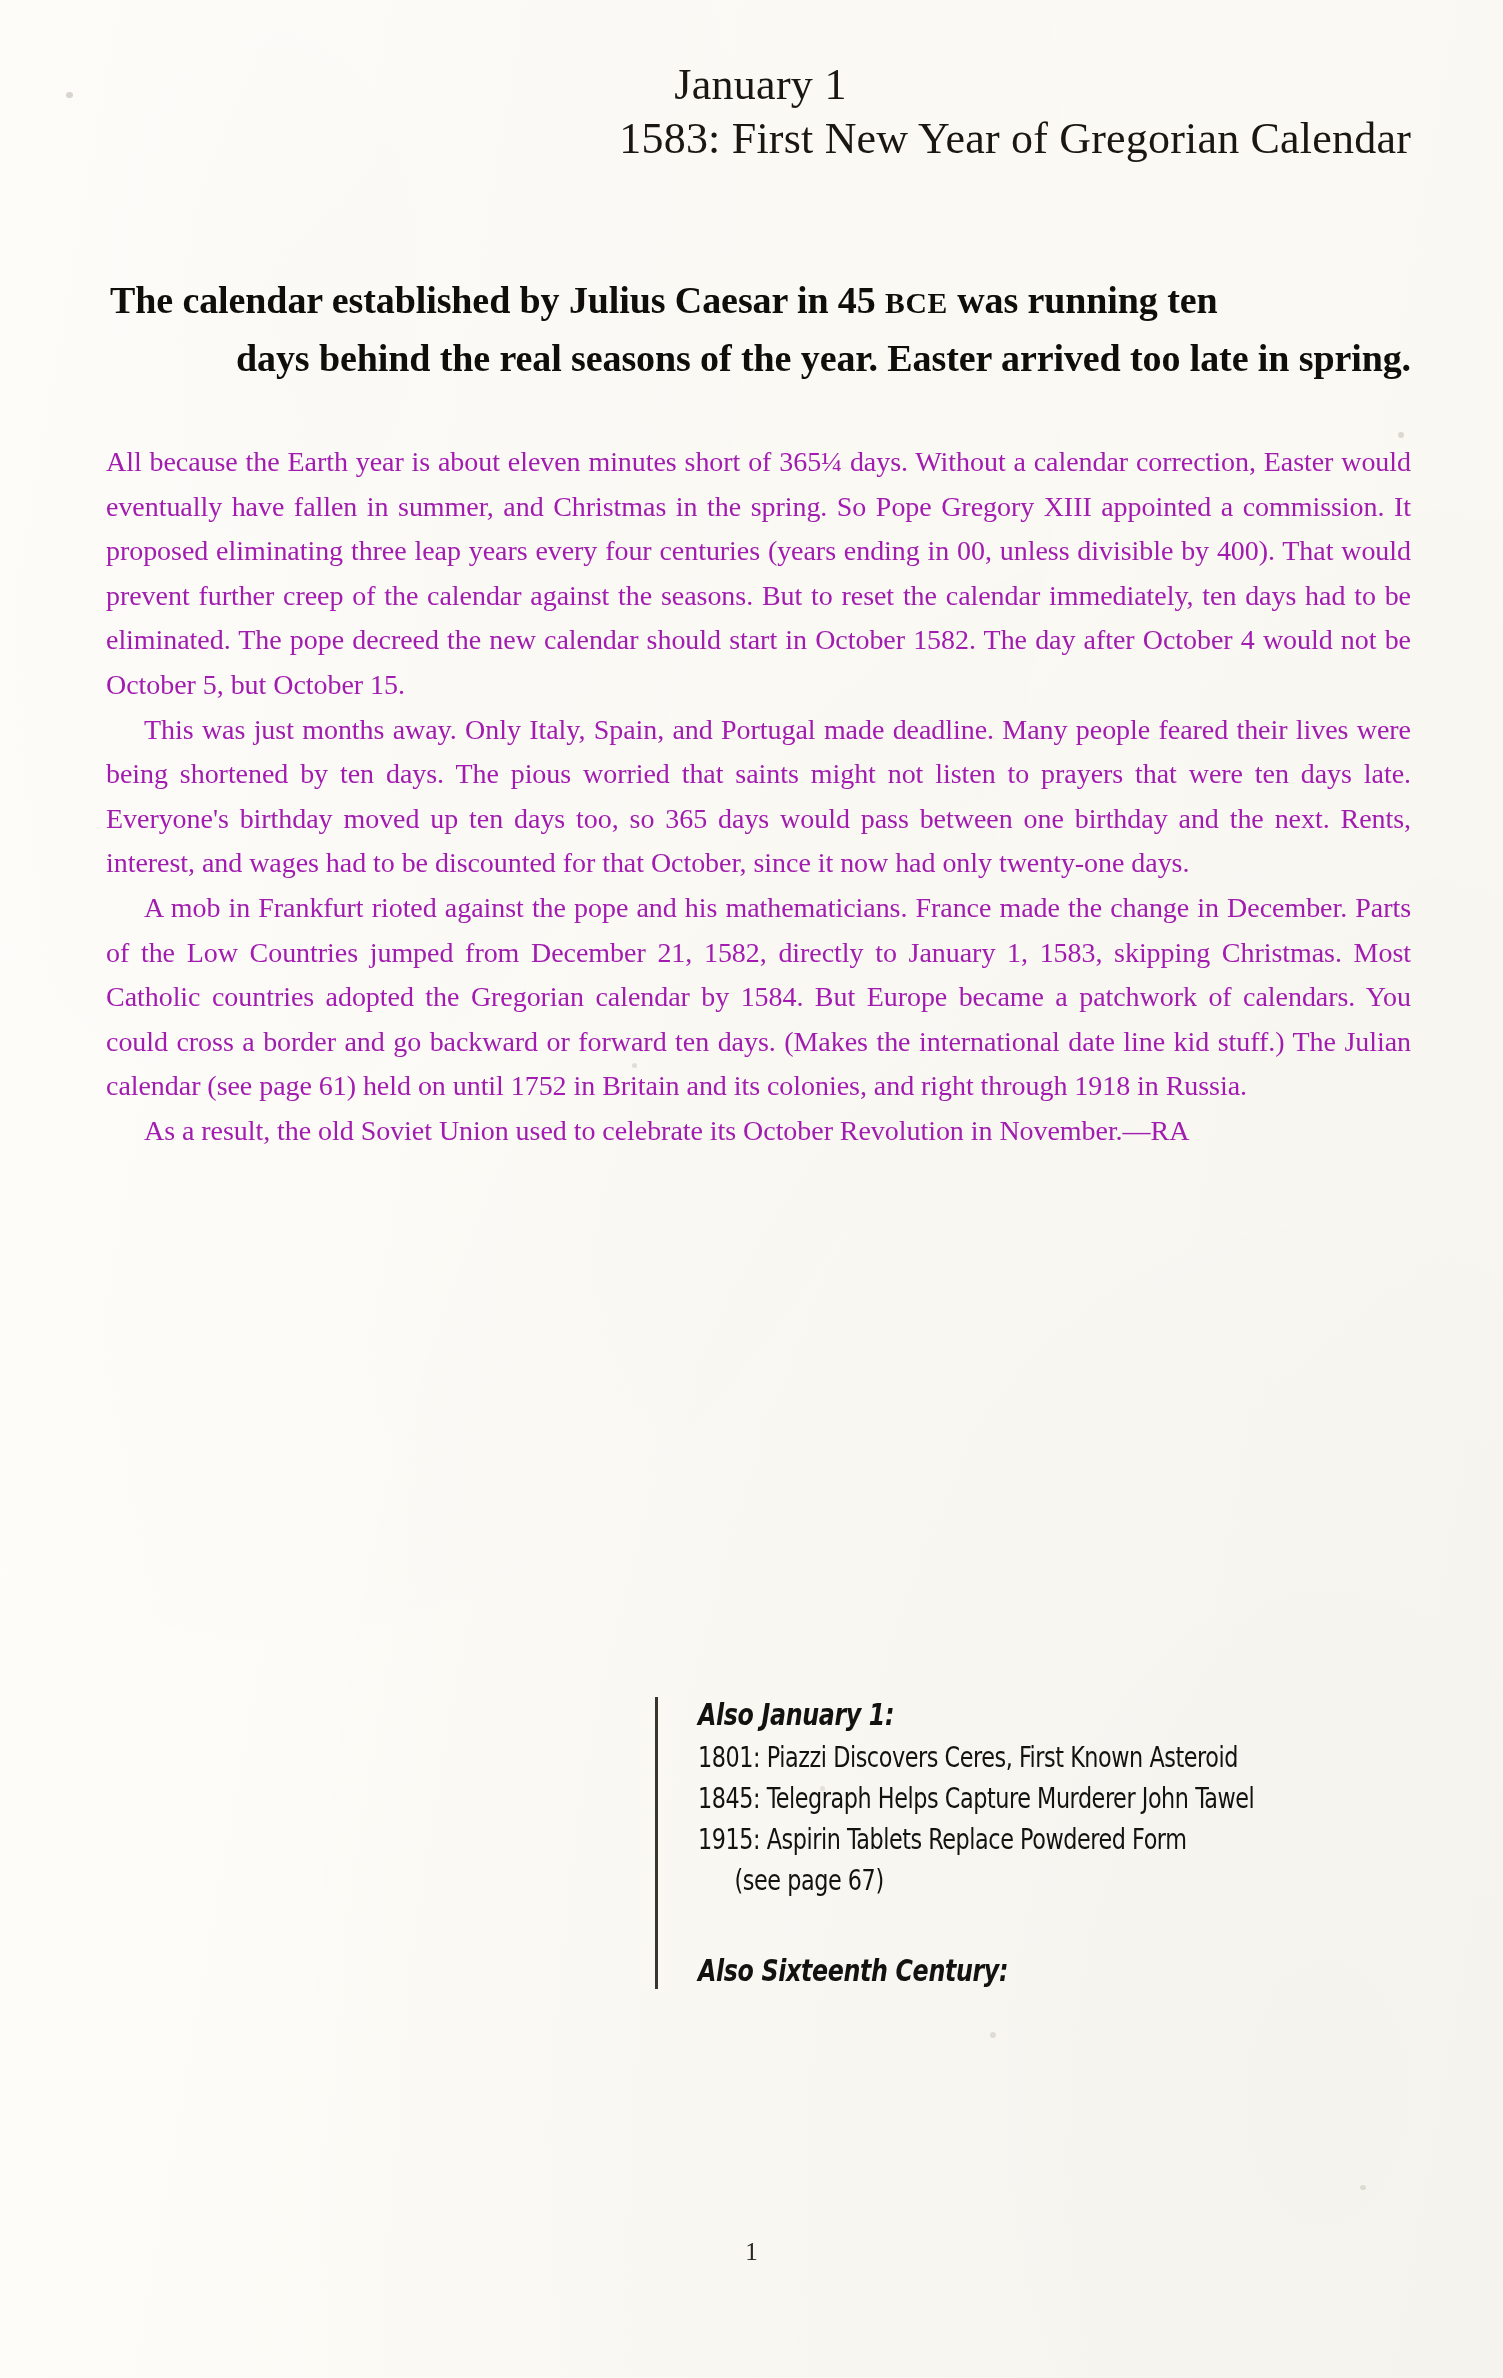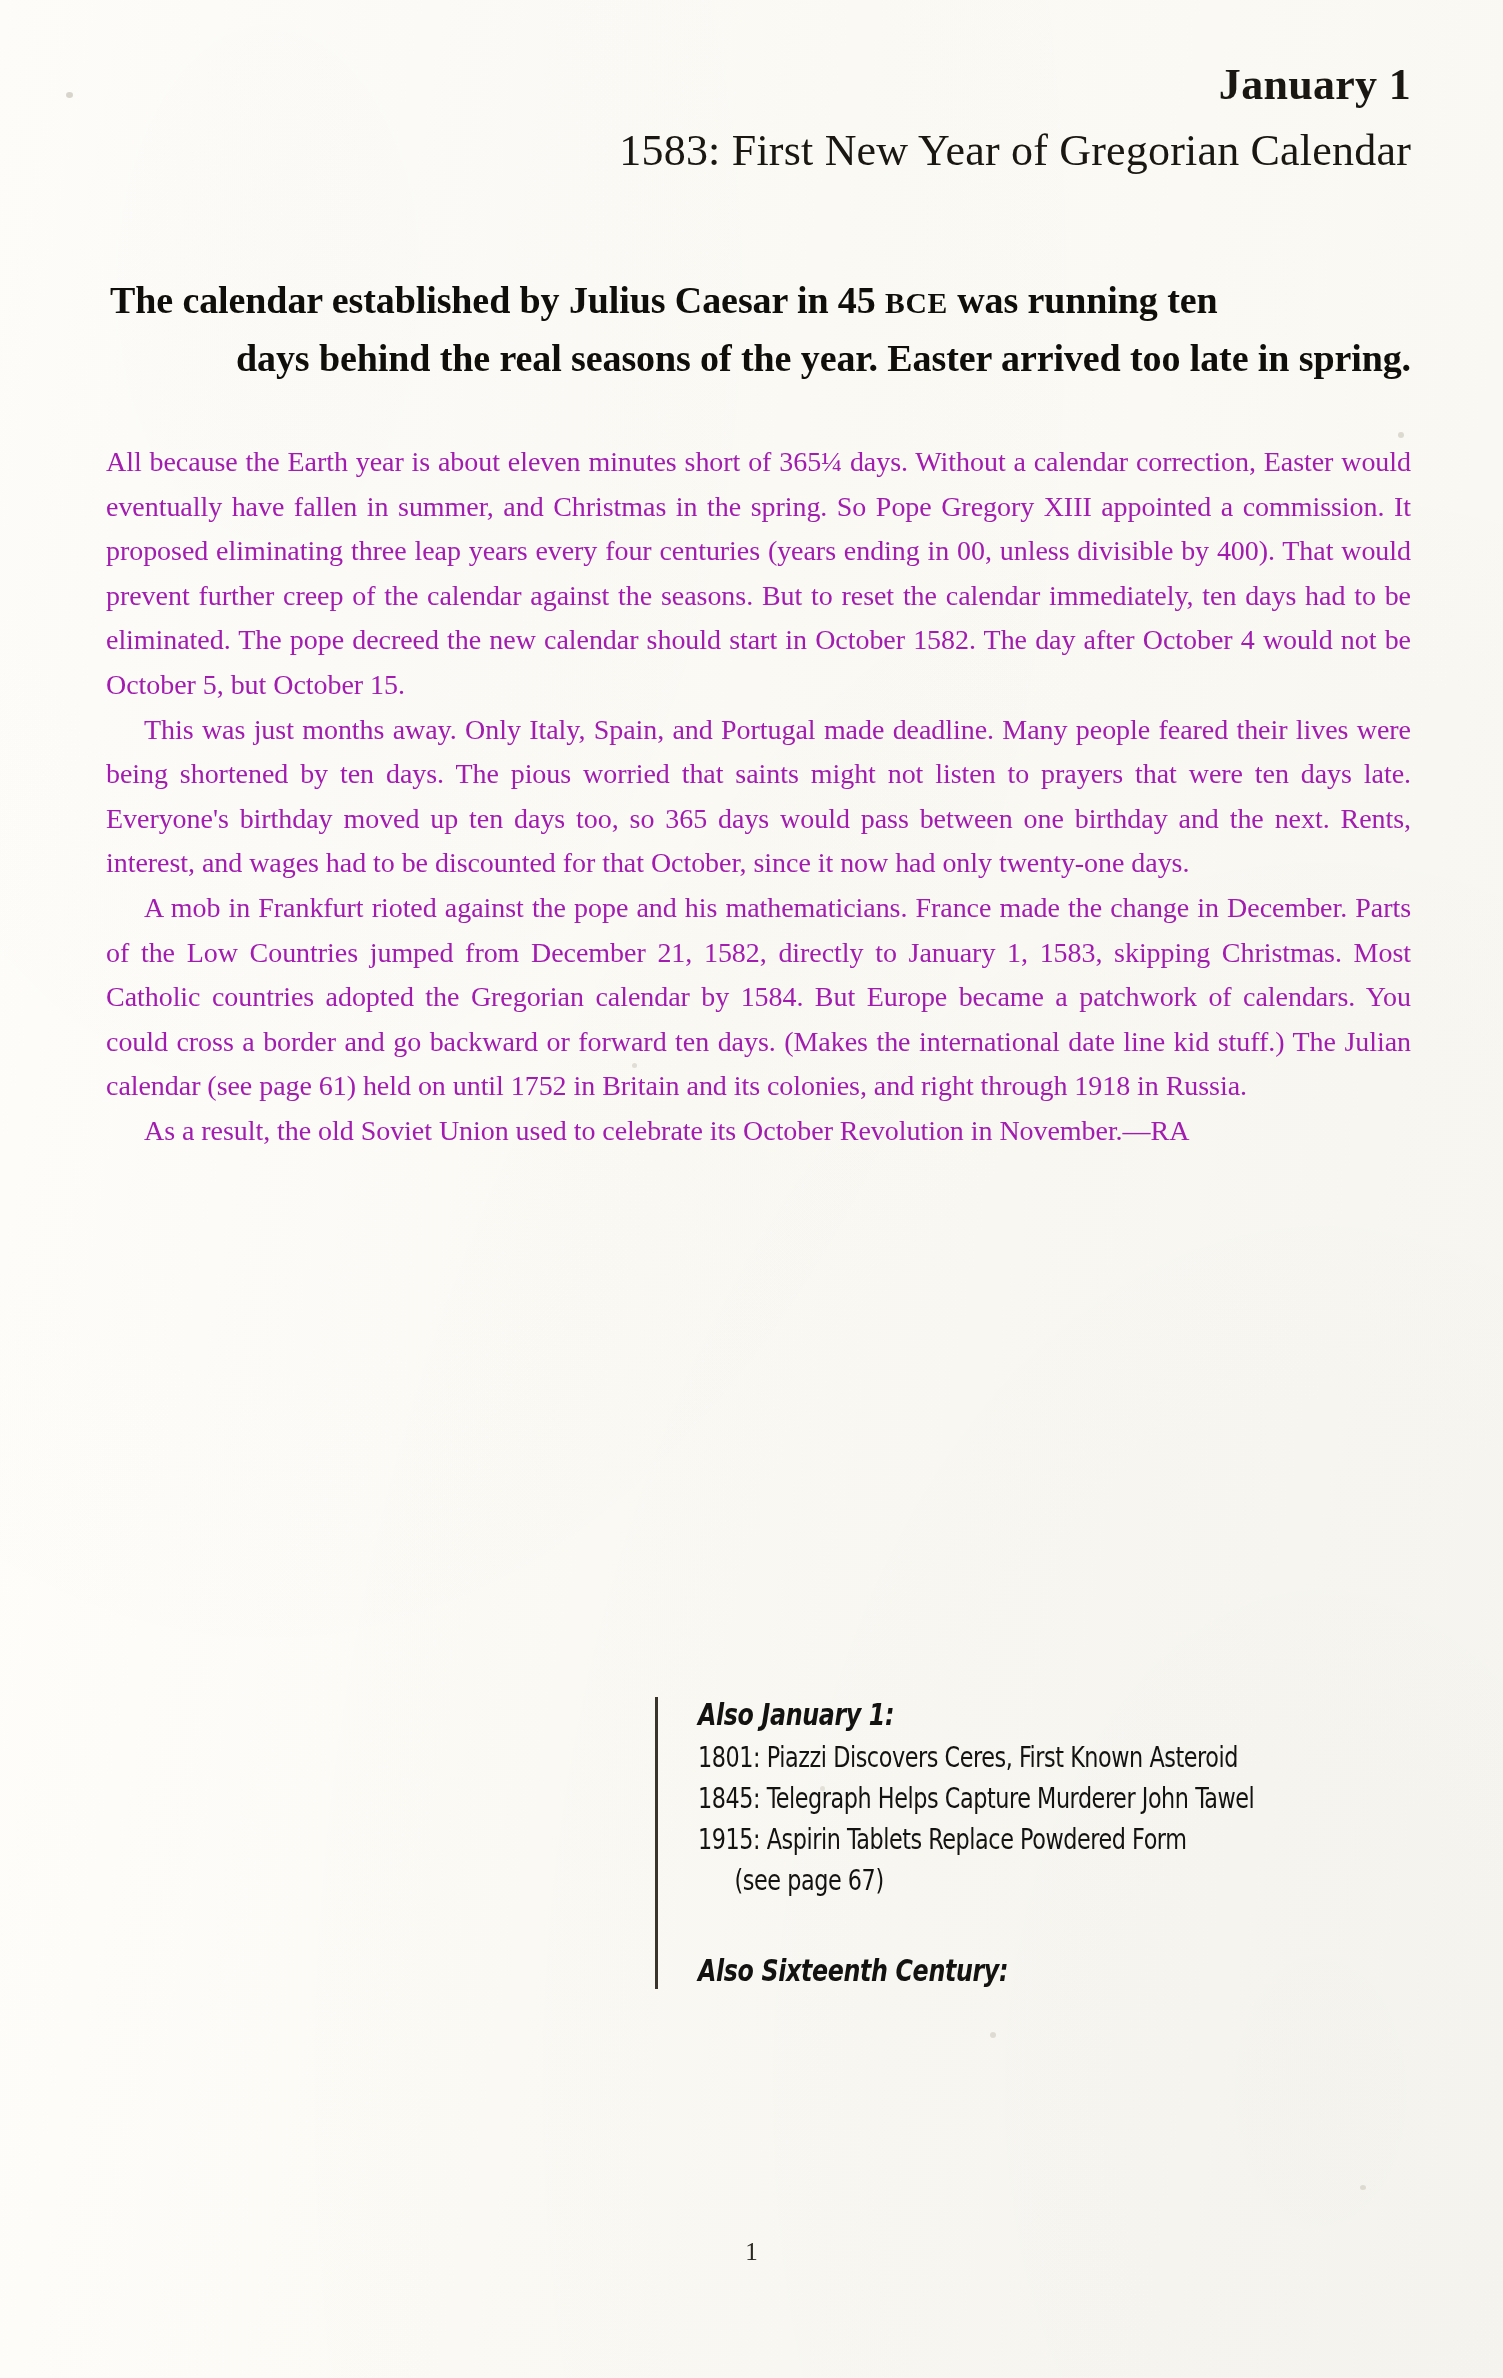--- a/index.html
+++ b/index.html
@@ -51,29 +51,30 @@
     position: absolute;
     left: 110px;
     right: 92px;
     top: 60px;
     text-align: right;
   }
   .header-line1 {
     font-size: 44px;
     line-height: 1.12;
     letter-spacing: 0.3px;
-    font-weight: 700;
+    font-weight: 400;
     color: #1a1713;
+    text-align: center;
   }
   .header-line2 {
     font-size: 44px;
     line-height: 1.18;
     letter-spacing: 0.2px;
     font-weight: 400;
-    margin-top: 16px;
+    margin-top: 4px;
     color: #1a1713;
   }
 
   
   .deck {
     position: absolute;
     left: 110px;
     right: 92px;
     top: 272px;
     font-weight: bold;

